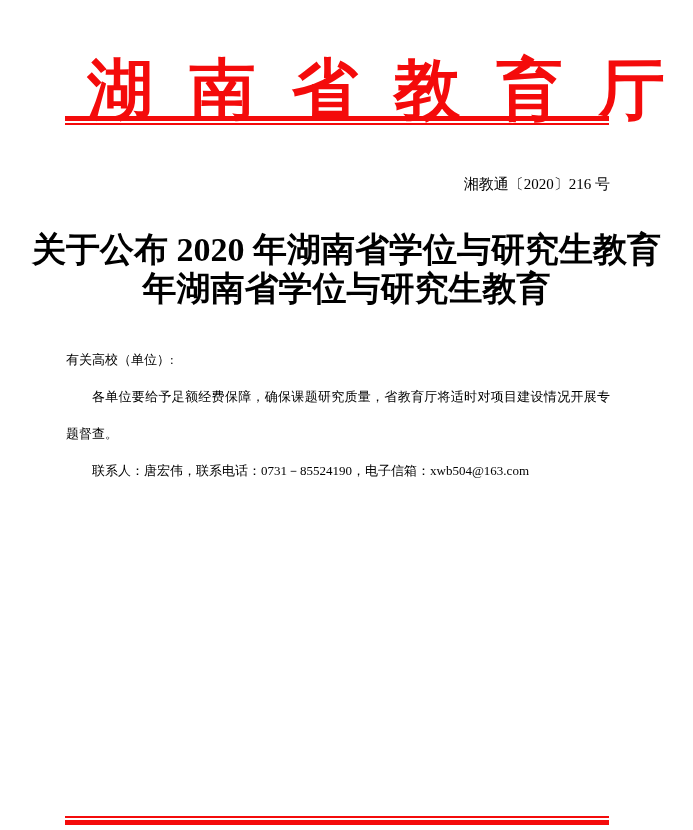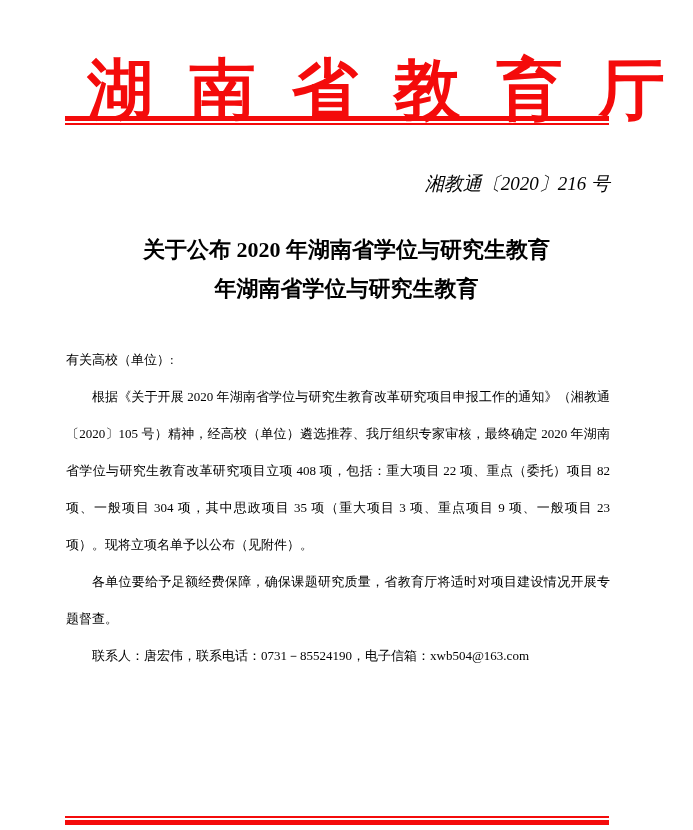--- a/index.html
+++ b/index.html
@@ -54,32 +54,31 @@
     margin-bottom: 2px;
   }
   .footer-rule .rule-thick {
     height: 5px;
     background: var(--accent, #f40b0b);
   }
   .doc-number {
     position: absolute;
     top: 172px;
     right: 83px;
-    font-size: 19px;
+    font-size: 15px;
     line-height: 24px;
     white-space: nowrap;
-    font-style: italic;
   }
   .doc-title {
     position: absolute;
     top: 230px;
     left: 0;
     width: 100%;
     text-align: center;
-    font-size: 22px;
+    font-size: 34px;
     font-weight: bold;
     line-height: 39px;
   }
   .body-text {
     position: absolute;
     top: 341px;
     left: 66px;
     width: 544px;
     font-size: 13px;
     line-height: 37px;
@@ -102,21 +101,20 @@
 
   <div class="doc-number">湘教通〔2020〕216 号</div>
 
   <div class="doc-title">
     <div>关于公布 2020 年湖南省学位与研究生教育</div>
     <div>年湖南省学位与研究生教育</div>
   </div>
 
   <div class="body-text">
     <p class="salutation">有关高校（单位）:</p>
-    <p class="para">根据《关于开展 2020 年湖南省学位与研究生教育改革研究项目申报工作的通知》（湘教通〔2020〕105 号）精神，经高校（单位）遴选推荐、我厅组织专家审核，最终确定 2020 年湖南省学位与研究生教育改革研究项目立项 408 项，包括：重大项目 22 项、重点（委托）项目 82 项、一般项目 304 项，其中思政项目 35 项（重大项目 3 项、重点项目 9 项、一般项目 23 项）。现将立项名单予以公布（见附件）。</p>
     <p class="para">各单位要给予足额经费保障，确保课题研究质量，省教育厅将适时对项目建设情况开展专题督查。</p>
     <p class="para">联系人：唐宏伟，联系电话：0731－85524190，电子信箱：xwb504@163.com</p>
   </div>
 
   <div class="rule footer-rule">
     <div class="rule-thin"></div>
     <div class="rule-thick"></div>
   </div>
 
 </div>

